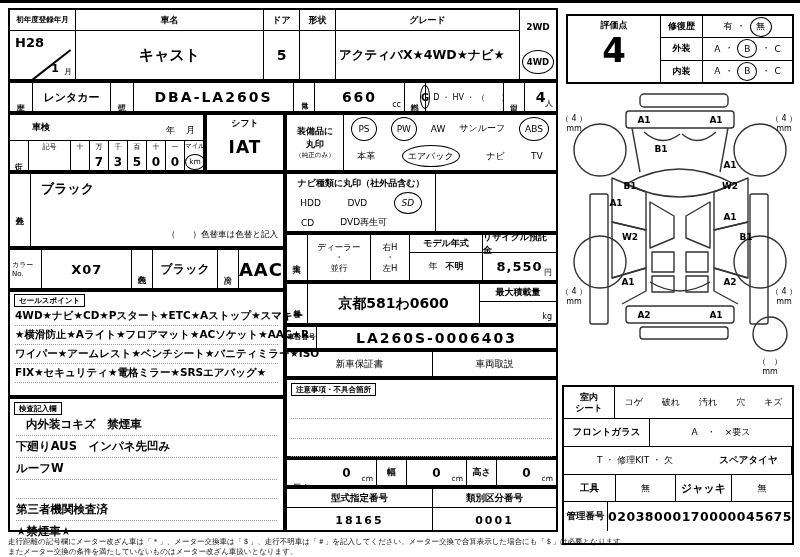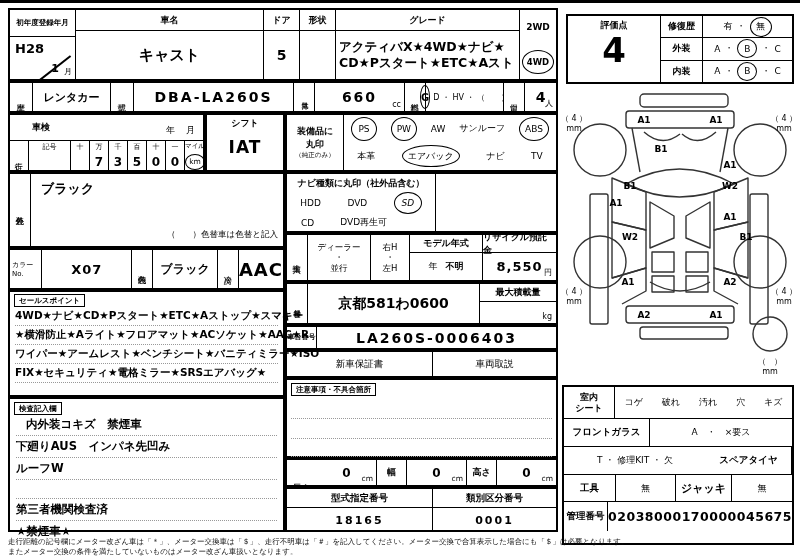--- a/index.html
+++ b/index.html
@@ -26,21 +26,21 @@
 </head>
 <body>
 
 <div class="sheet">
   <div class="topline"></div>
 
   <div class="box" style="left:8px;top:8px;width:550px;height:73px;">
     <div class="row" style="height:100%;">
 
       <div style="width:65px;border-right:1.5px solid #000;display:flex;flex-direction:column;">
-        <div class="cell bb hd" style="height:27px;font-size:7.5px;">初年度登録年月</div>
+        <div class="cell bb hd" style="height:21px;font-size:7.5px;">初年度登録年月</div>
         <div style="flex:1;position:relative;">
           <div class="abs" style="left:0;top:8px;width:62px;height:1.5px;background:#000;transform:rotate(-38deg) translate(-14px,26px);"></div>
           <span class="abs val" style="left:5px;top:4px;font-size:13px;">H28</span>
           <span class="abs val" style="right:16px;bottom:4px;font-size:11px;">1</span>
           <span class="abs" style="right:3px;bottom:2px;font-size:8px;">月</span>
         </div>
       </div>
 
       <div style="width:187px;border-right:1.5px solid #000;display:flex;flex-direction:column;">
         <div class="cell bb hd" style="height:21px;">車名</div>
@@ -54,21 +54,20 @@
 
       <div style="width:35px;border-right:1.5px solid #000;display:flex;flex-direction:column;">
         <div class="cell bb hd" style="height:21px;">形状</div>
         <div class="cell val" style="flex:1;"></div>
       </div>
 
       <div style="width:183px;border-right:1.5px solid #000;display:flex;flex-direction:column;">
         <div class="cell bb hd" style="height:21px;">グレード</div>
         <div style="flex:1;display:flex;flex-direction:column;justify-content:center;padding:0 3px;">
           <div class="val" style="font-size:12.5px;line-height:1.3;white-space:nowrap;">アクティバX★4WD★ナビ★</div>
-          <div class="val" style="font-size:12.5px;line-height:1.3;white-space:nowrap;">CD★Pスタート★ETC★Aスト</div>
         </div>
       </div>
 
       <div style="flex:1;display:flex;flex-direction:column;">
         <div class="cell hd" style="flex:1;">2WD</div>
         <div class="cell" style="flex:1;">
           <span class="circ hd" style="width:30px;height:22px;font-size:8.5px;">4WD</span>
         </div>
       </div>
     </div>

